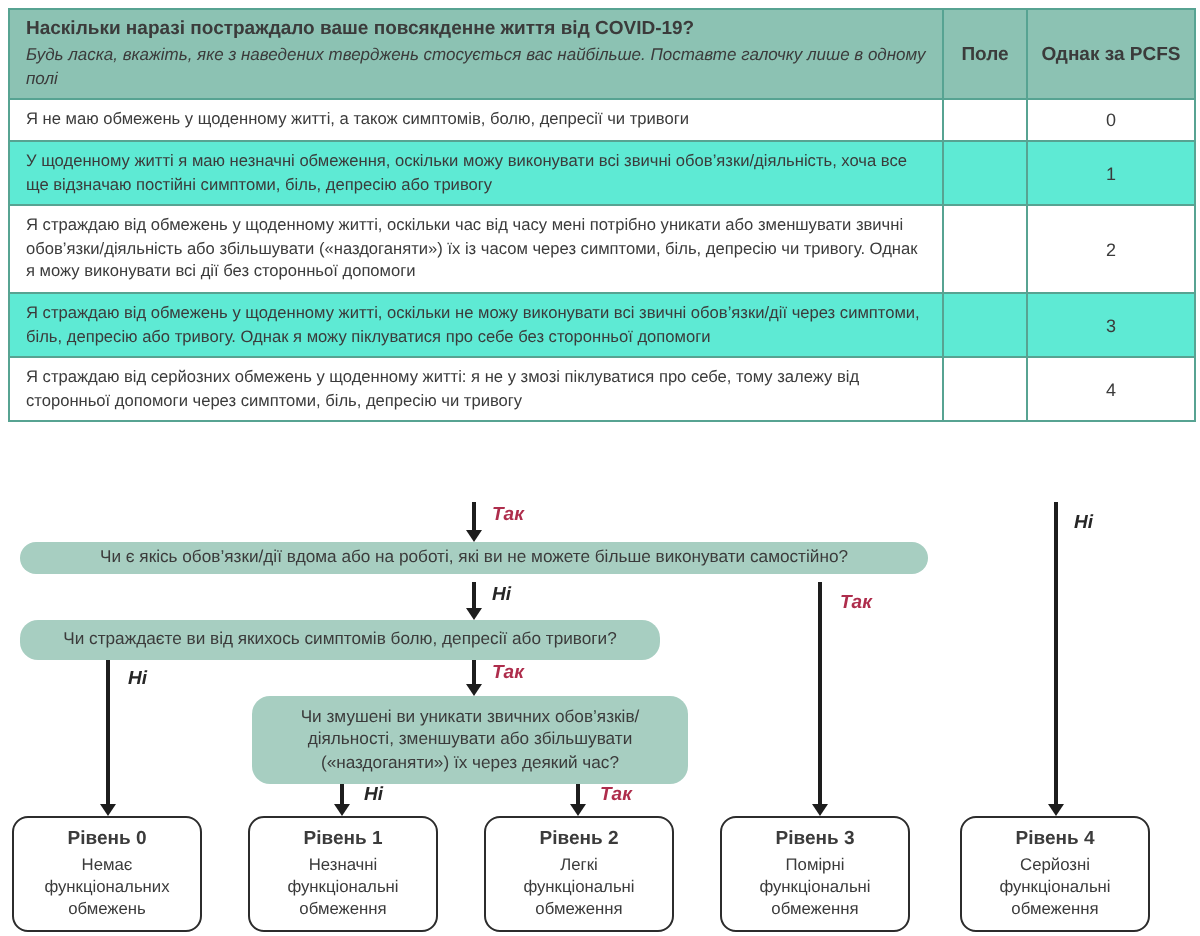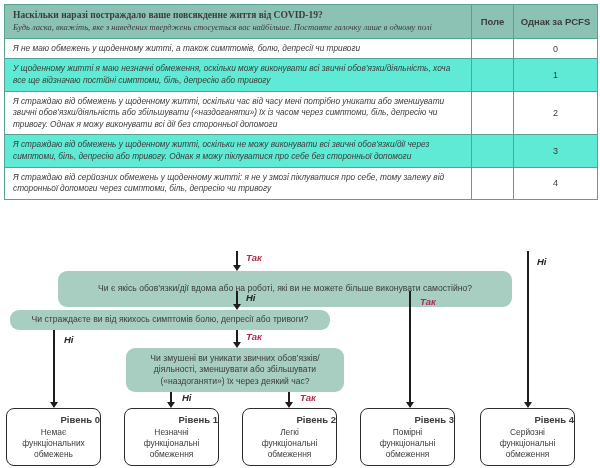--- a/index.html
+++ b/index.html
@@ -8,51 +8,51 @@
     font-family:"Liberation Sans", sans-serif;color:#3b3b3b;overflow:hidden;
   }
   
   table.pcfs{
     position:absolute;left:4px;top:4px;width:593px;
     border-collapse:collapse;table-layout:fixed;
   }
   table.pcfs th, table.pcfs td{
     border:1.2px solid #57a392;vertical-align:middle;
   }
-  th.q-head{background:#8cc2b3;text-align:left;padding:4px 8px;font-family:Liberation Serif, serif;}
+  th.q-head{background:#8cc2b3;text-align:left;padding:4px 8px;}
   th.small-head{background:#8cc2b3;text-align:center;font-size:9.5px;font-weight:bold;padding:2px;}
   .q-title{font-size:9.5px;font-weight:bold;line-height:1.3;}
   .q-sub{font-size:8.5px;font-style:italic;font-weight:normal;line-height:1.35;margin-top:1px;}
-  td.qtext{font-size:8.3px;line-height:1.4;padding:4px 8px;font-style:italic;}
+  td.qtext{font-size:8.3px;line-height:1.4;padding:4px 8px;}
   td.field-cell{width:42px;}
   td.score-cell{width:82px;text-align:center;font-size:9px;}
   col.c-q{width:467px;} col.c-f{width:42px;} col.c-s{width:84px;}
   tr.alt{background:#5eead4;}
   
   .flow{position:absolute;left:0;top:213px;width:600px;height:255px;}
   .qbox{
     position:absolute;background:#a7cec1;border-radius:9px;
     display:flex;align-items:center;justify-content:center;text-align:center;
     font-size:8.6px;line-height:1.35;white-space:pre-line;
   }
   .qb1{left:10px;top:8px;width:572px;height:30px;}
-  .qb2{left:10px;top:58px;width:454px;height:36px;padding:0 2px;box-sizing:border-box;margin-left:48px;}
+  .qb2{left:10px;top:58px;width:454px;height:16px;padding:0 2px;box-sizing:border-box;}
   .qb3{left:10px;top:97px;width:320px;height:20px;}
   .qb4{left:126px;top:135px;width:218px;height:44px;}
   .vline{position:absolute;width:1.5px;background:#1d1d1d;}
   .ahead{position:absolute;width:0;height:0;border-left:4px solid transparent;border-right:4px solid transparent;border-top:6px solid #1d1d1d;}
   .lbl{position:absolute;font-style:italic;font-size:9.5px;}
   .lbl-yes{color:#ae2d4c;font-weight:bold;}
   .lbl-no{color:#262626;font-weight:bold;}
   .level{
     position:absolute;top:195px;width:95px;height:58px;box-sizing:border-box;
     background:#ffffff;border:1.5px solid #2c2c2c;border-radius:8px;
     text-align:center;padding-top:5px;
   }
-  .level-title{font-size:9.5px;font-weight:bold;margin-bottom:2px;text-align:right;}
+  .level-title{font-size:9.5px;font-weight:bold;margin-bottom:2px;}
   .level-text{font-size:8.4px;line-height:1.3;white-space:pre-line;}
   .l0{left:6px;} .l1{left:124px;} .l2{left:242px;} .l3{left:360px;} .l4{left:480px;}
 </style>
 </head>
 <body>
 
 <table class="pcfs">
   <colgroup>
       <col class="c-q">
       <col class="c-f">

